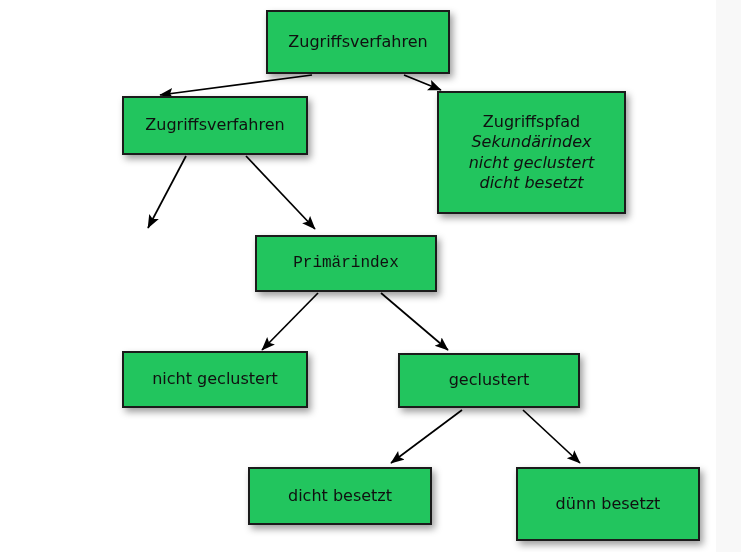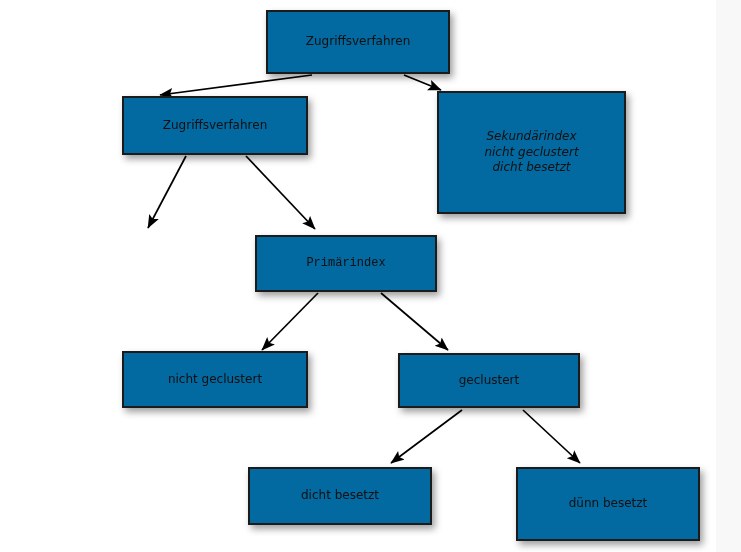--- a/index.html
+++ b/index.html
@@ -28,28 +28,28 @@
     position: absolute;
     left: 0;
     top: 0;
     width: 741px;
     height: 552px;
     pointer-events: none;
   }
   .node {
     position: absolute;
     box-sizing: border-box;
-    background: #0369a1;
+    background: #22c55e;
     border: 2px solid #1b1b1b;
     box-shadow: 3px 4px 7px rgba(0,0,0,0.38);
     display: flex;
     align-items: center;
     text-align: center;
     color: #101010;
-    font-size: 12px;
+    font-size: 16px;
     line-height: 1.28;
     z-index: 2;
   }
   .node .lines {
     display: block;
     width: 100%;
   }
   .node .ln {
     display: block;
     white-space: nowrap;
@@ -96,20 +96,21 @@
   </div>
 
   <div class="node" style="left:122px; top:96px; width:186px; height:59px;">
     <span class="lines">
       <span class="ln">Zugriffsverfahren</span>
     </span>
   </div>
 
   <div class="node" style="left:437px; top:91px; width:189px; height:123px;">
     <span class="lines">
+      <span class="ln">Zugriffspfad</span>
       <span class="ln italic">Sekundärindex</span>
       <span class="ln italic">nicht geclustert</span>
       <span class="ln italic">dicht besetzt</span>
     </span>
   </div>
 
 
   <div class="node" style="left:255px; top:235px; width:182px; height:57px;font-family:Liberation Mono, monospace;">
     <span class="lines">
       <span class="ln">Primärindex</span>

